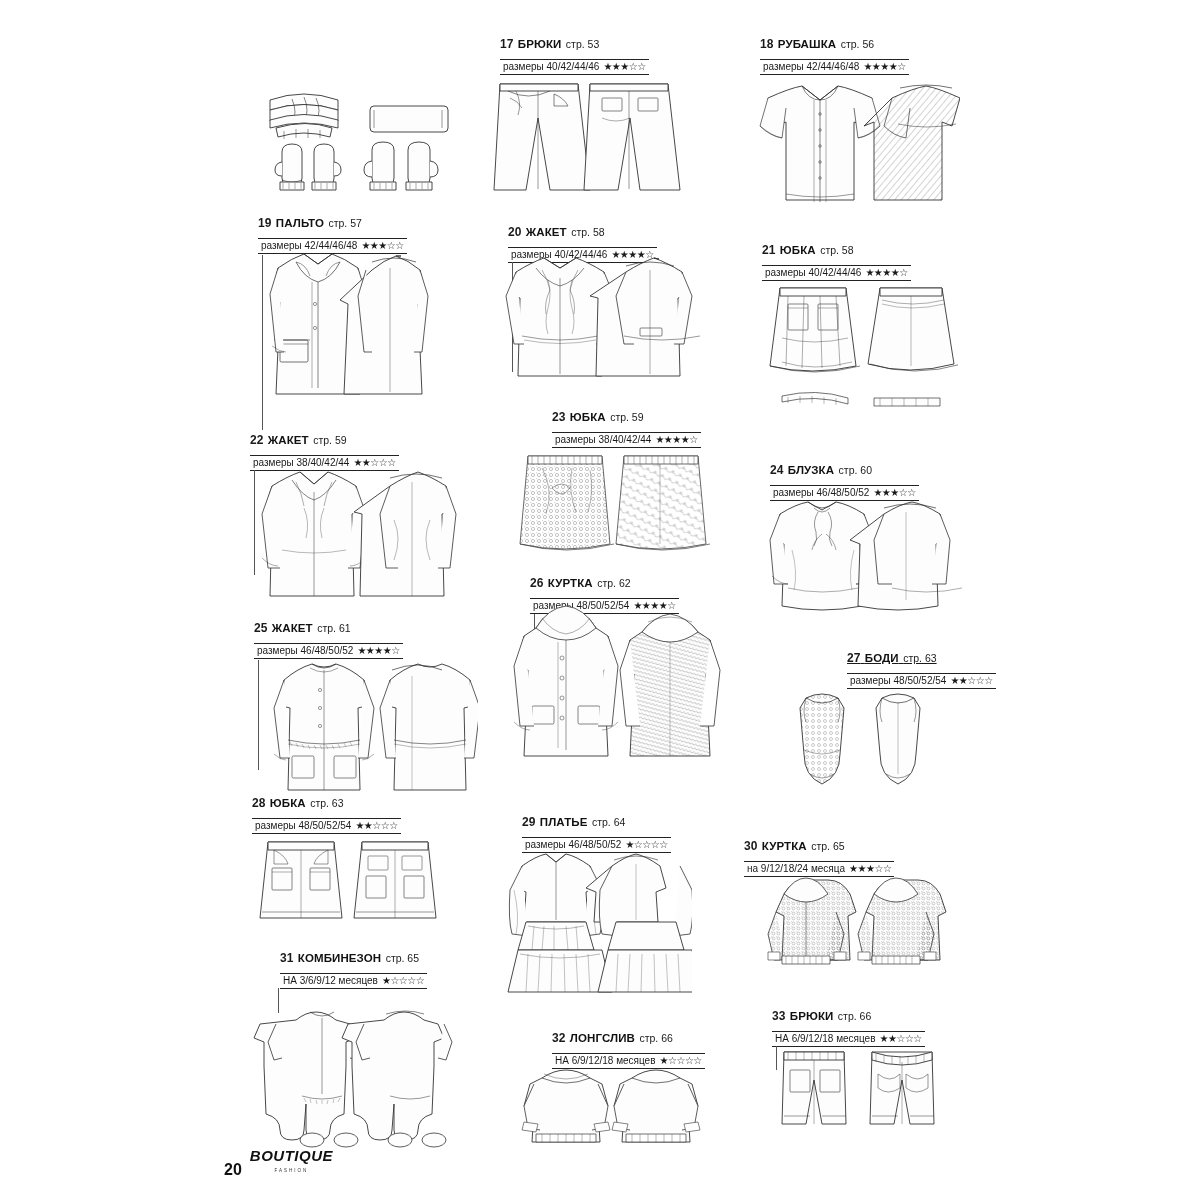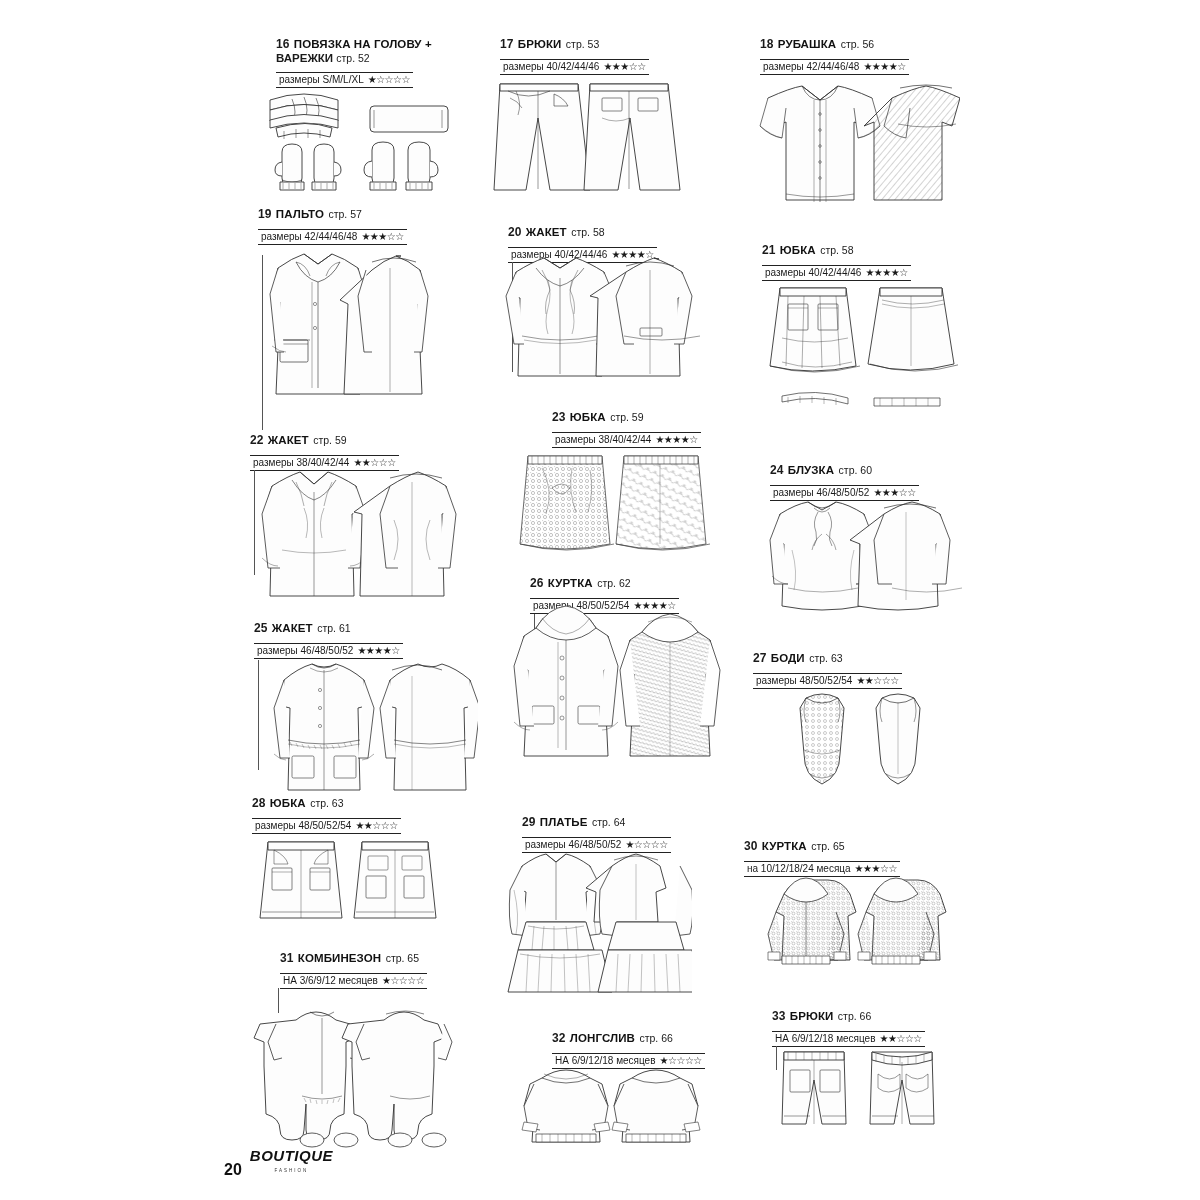--- a/index.html
+++ b/index.html
@@ -112,33 +112,20 @@
   .leader {
     position: absolute;
     border-left: 1px solid #555;
   }
 </style>
 </head>
 <body>
 
 <div class="page">
 
-  <div class="item" style="left:276px; top:34px;">
-    <div class="item-head">
-      <span class="item-num">16</span>
-      <span class="item-title">ПОВЯЗКА НА ГОЛОВУ +</span>
-      <span class="title-2">
-        <span>ВАРЕЖКИ</span>
-        <span class="item-page">стр. 52</span>
-      </span>
-    </div>
-    <div class="sizes-row">
-      <span>размеры S/M/L/XL</span><span class="stars">★☆☆☆☆</span>
-    </div>
-  </div>
   <div class="fig" style="left:262px; top:84px;">
     <svg width="200" height="110" viewBox="0 0 200 110" fill="none" stroke="#333" stroke-width="0.9">
 
       <path d="M8 16 q34 -12 68 0 l0 10 q-34 -11 -68 0 z" fill="#fdfdfd"></path>
       <path d="M8 26 q34 -11 68 0 l0 11 q-34 -11 -68 0 z" fill="#fdfdfd"></path>
       <path d="M30 15 q6 14 0 24 M42 13 q6 14 0 25 M54 14 q6 13 0 24" stroke-width="0.6"></path>
       <path d="M8 36 q34 -11 68 0 l0 8 q-34 -10 -68 0 z" fill="#fdfdfd"></path>
       <path d="M14 44 q30 -9 56 0 l-2 9 q-26 -8 -52 0 z" fill="#fdfdfd"></path>
       <path d="M22 47 l0 8 M34 45 l0 9 M46 45 l0 9 M58 46 l0 8" stroke-width="0.5"></path>
 
@@ -230,21 +217,21 @@
         </pattern>
       </defs>
       <path d="M152 18 q22 -10 34 -12 q0 0 0 0 q12 2 34 12 l-8 28 l-10 -4 l0 78 l-68 0 l0 -78 l-10 4 z" fill="url(#hatch18)" stroke="#333"></path>
       <path d="M160 8 q26 -6 52 0" stroke-width="0.7"></path>
       <path d="M152 18 l-8 28 q10 10 22 12 l4 -30" stroke-width="0.7"></path>
       <path d="M220 18 l8 28" stroke-width="0.7"></path>
       <path d="M158 44 q28 6 58 0" stroke-width="0.5"></path>
     </svg>
   </div>
 
-  <div class="item" style="left:258px; top:204px;">
+  <div class="item" style="left:258px; top:213px;">
     <div class="item-head">
       <span class="item-num">19</span>
       <span class="item-title">ПАЛЬТО</span>
       <span class="item-page">стр. 57</span>
     </div>
     <div class="sizes-row">
       <span>размеры 42/44/46/48</span><span class="stars">★★★☆☆</span>
     </div>
   </div>
   <div class="leader" style="left:262px; top:255px; height:175px;"></div>
@@ -528,21 +515,21 @@
 
       <path d="M146 30 q10 -14 28 -16 q18 2 28 16 l12 8 l6 30 l-10 4 l4 82 l-80 0 l4 -82 l-10 -4 l6 -30 z" fill="url(#fur26)" stroke="#333"></path>
       <path d="M146 30 q12 -16 28 -18 q16 2 28 18 q-14 10 -28 10 q-14 0 -28 -10 z" fill="#fff" stroke="#333" stroke-width="0.8"></path>
       <path d="M152 20 q22 -10 44 0" stroke-width="0.4"></path>
       <path d="M134 38 l-10 30 l6 56 l14 0" stroke-width="0.8" fill="#fff"></path>
       <path d="M214 38 l10 30 l-6 56 l-14 0" stroke-width="0.8" fill="#fff"></path>
       <path d="M174 40 l0 114" stroke-width="0.3"></path>
     </svg>
   </div>
 
-  <div class="item" style="left:753px; top:648px;">
+  <div class="item" style="left:847px; top:648px;text-decoration:underline;">
     <div class="item-head">
       <span class="item-num">27</span>
       <span class="item-title">БОДИ</span>
       <span class="item-page">стр. 63</span>
     </div>
     <div class="sizes-row">
       <span>размеры 48/50/52/54</span><span class="stars">★★☆☆☆</span>
     </div>
   </div>
   <div class="fig" style="left:786px; top:688px;">
@@ -638,21 +625,21 @@
     </svg>
   </div>
 
   <div class="item" style="left:744px; top:836px;">
     <div class="item-head">
       <span class="item-num">30</span>
       <span class="item-title">КУРТКА</span>
       <span class="item-page">стр. 65</span>
     </div>
     <div class="sizes-row">
-      <span>на 10/12/18/24 месяца</span><span class="stars">★★★☆☆</span>
+      <span>на 9/12/18/24 месяца</span><span class="stars">★★★☆☆</span>
     </div>
   </div>
   <div class="fig" style="left:756px; top:876px;">
     <svg width="200" height="110" viewBox="0 0 200 110" fill="none" stroke="#333" stroke-width="0.9">
       <defs>
         <pattern id="fleece30" width="5" height="5" patternUnits="userSpaceOnUse">
           <circle cx="2.5" cy="2.5" r="1.4" fill="none" stroke="#7d7d7d" stroke-width="0.4"></circle>
           <circle cx="0" cy="0" r="1" fill="none" stroke="#8c8c8c" stroke-width="0.35"></circle>
         </pattern>
       </defs>

